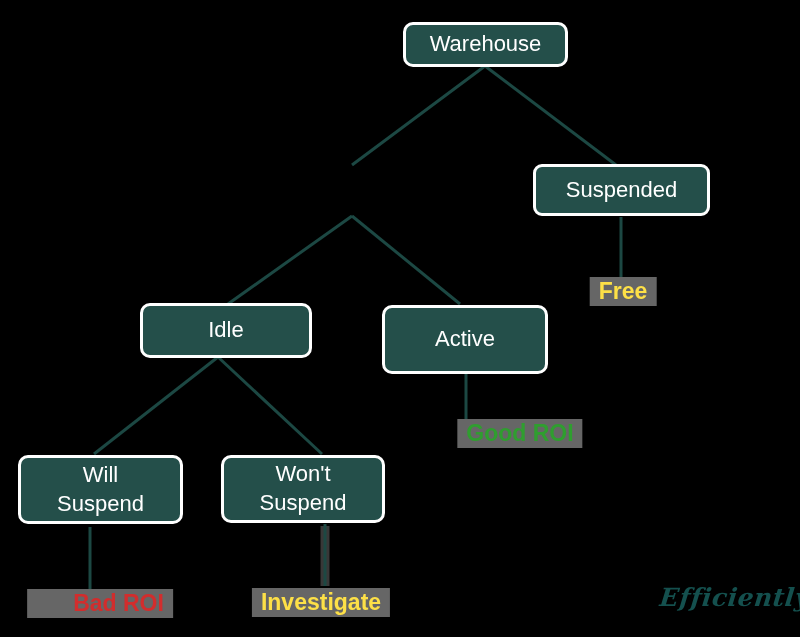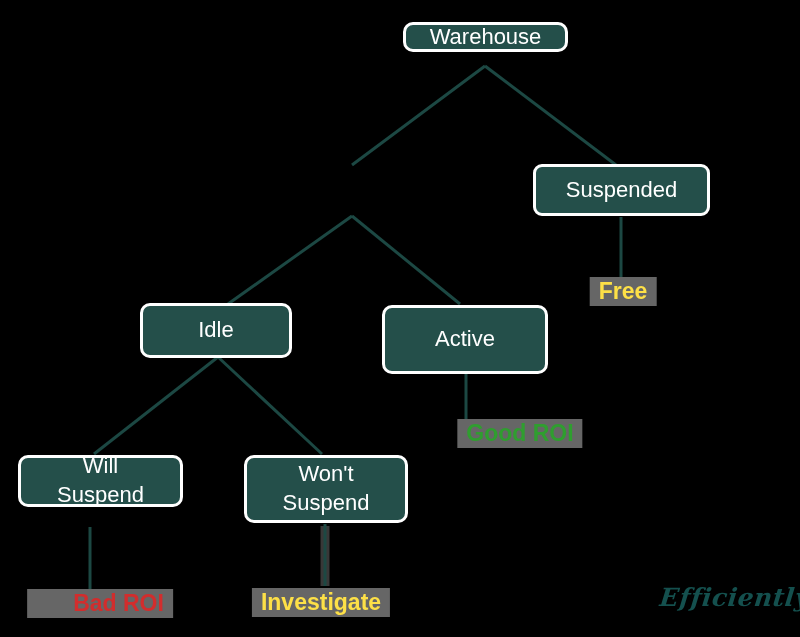--- a/index.html
+++ b/index.html
@@ -26,27 +26,27 @@
     border-radius: 10px;
     color: var(--node-text, #ffffff);
     font-size: 22px;
     display: flex;
     flex-direction: column;
     align-items: center;
     justify-content: center;
     text-align: center;
     line-height: 1.3;
   }
-  .node-warehouse   { left: 403px; top: 22px;  width: 165px; height: 30px; }
+  .node-warehouse   { left: 403px; top: 22px;  width: 165px; height: 45px; }
   .node-running     { left: 268px; top: 164px; width: 168px; height: 53px; }
   .node-suspended   { left: 533px; top: 164px; width: 177px; height: 52px; border-radius: 9px; }
-  .node-idle        { left: 140px; top: 303px; width: 152px; height: 55px; }
+  .node-idle        { left: 140px; top: 303px; width: 172px; height: 55px; }
   .node-active      { left: 382px; top: 305px; width: 166px; height: 69px; }
-  .node-will-suspend  { left: 18px;  top: 455px; width: 165px; height: 52px; }
-  .node-wont-suspend  { left: 244px; top: 455px; width: 164px; height: 68px; }
+  .node-will-suspend  { left: 18px;  top: 455px; width: 165px; height: 69px; }
+  .node-wont-suspend  { left: 221px; top: 455px; width: 164px; height: 68px; }
   .outcome {
     position: absolute;
     transform: translateX(-50%);
     background: var(--label-bg, #666666);
     font-size: 23px;
     font-weight: bold;
     padding: 2px 9px;
     white-space: nowrap;
     line-height: 1.1;
   }

